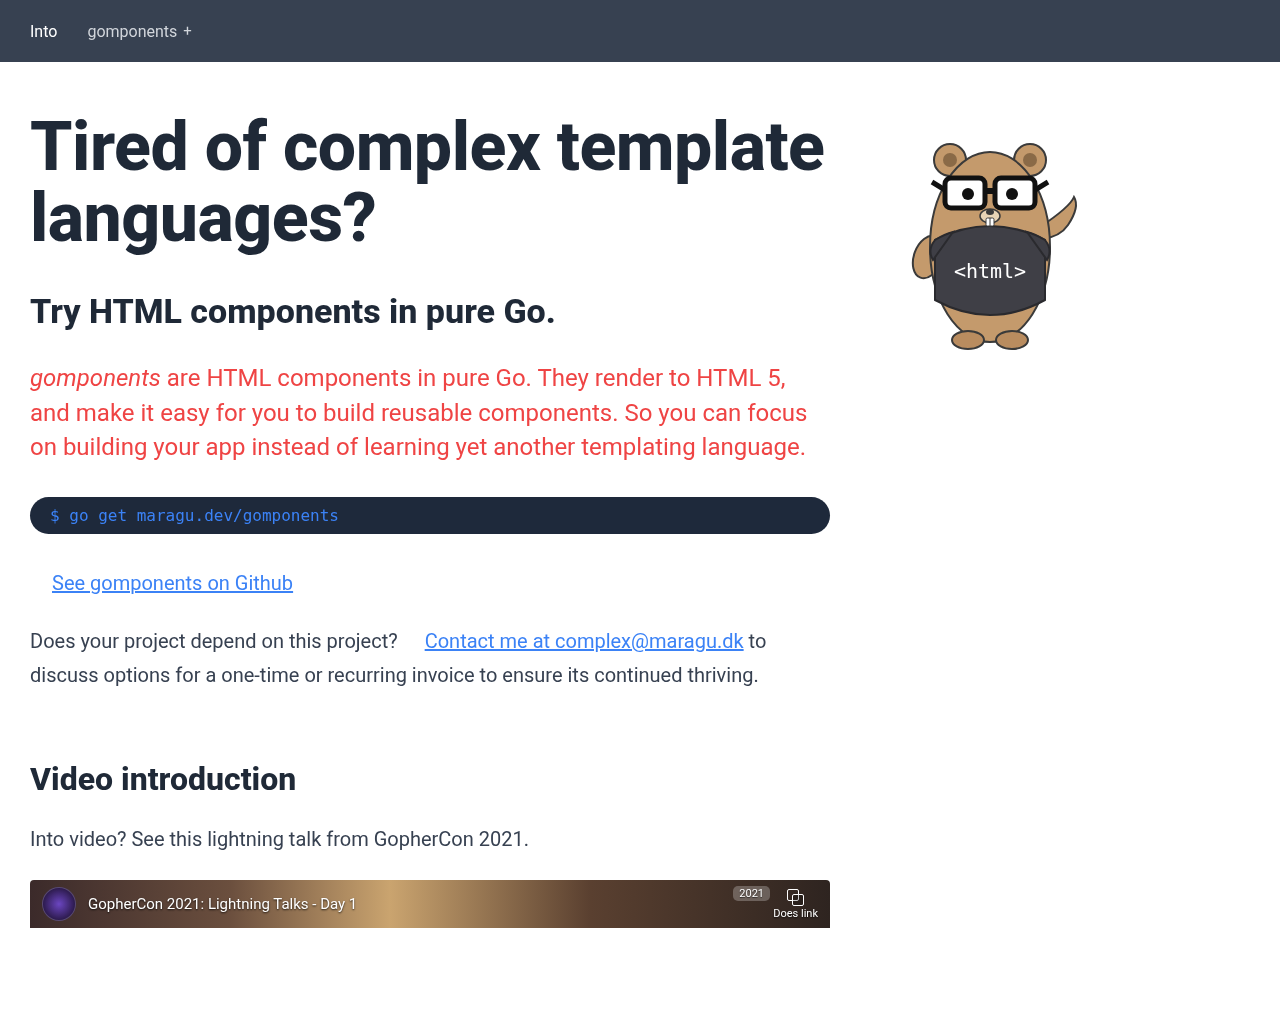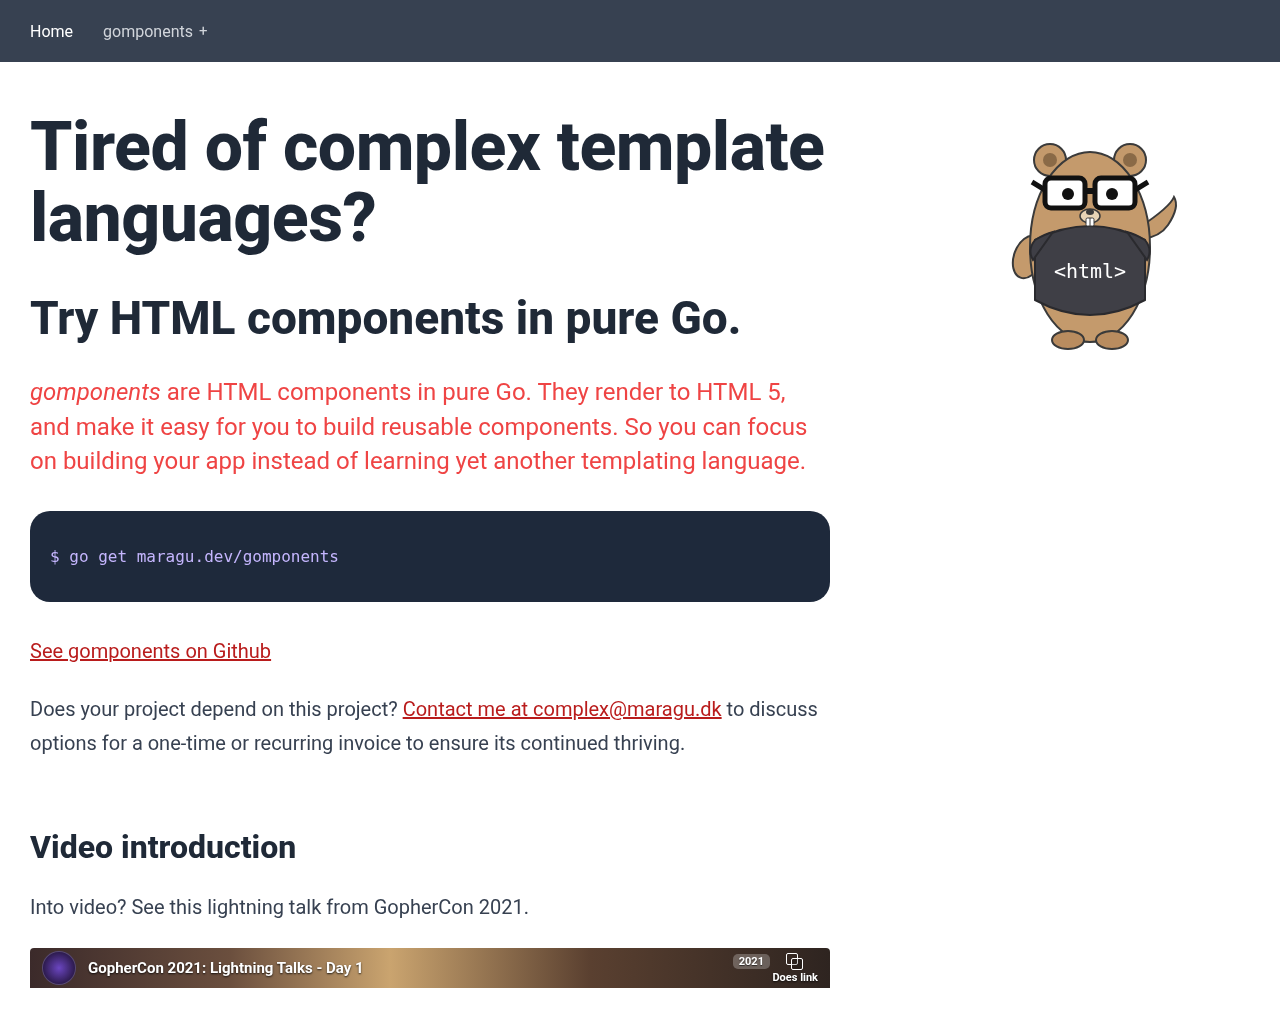--- a/index.html
+++ b/index.html
@@ -28,80 +28,80 @@
   }
   .nav-item.active { color: #ffffff; }
   .nav-plus { font-size: 15px; }
   .container {
     display: flex;
     padding: 50px 30px 30px 30px;
     gap: 60px;
     max-width: 1220px;
   }
   .main-col { flex: 0 0 800px; max-width: 800px; }
-  .side-col { flex: 1; display:flex; justify-content:flex-end; align-items:flex-start; padding-top:20px;}
+  .side-col { flex: 1; display:flex; justify-content:flex-start; align-items:flex-start; padding-top:20px;}
   h1 {
     font-size: 68px;
     font-weight: 800;
     color: #1f2937;
     line-height: 1.05;
     margin-bottom: 36px;
     letter-spacing: -0.5px;
   }
   h2 {
-    font-size: 46px;
+    font-size: 34px;
     font-weight: 800;
     color: #1f2937;
     margin-bottom: 30px;
   }
   h2.section {
     font-size: 32px;
     font-weight: 800;
     margin-top: 68px;
     margin-bottom: 24px;
   }
   p.lead {
     font-size: 24px;
     line-height: 1.45;
     color: #ef4444;
     margin-bottom: 32px;
   }
   p.lead em { font-style: italic; }
   .codeblock {
     background: #1e293b;
-    color: #c4b5fd;
-    padding: 36px 20px;
+    color: #3b82f6;
+    padding: 9px 20px;
     border-radius: 20px;
     font-family: ui-monospace, SFMono-Regular, Menlo, Consolas, monospace;
     font-size: 16px;
     margin-bottom: 32px;
   }
   p.body {
     font-size: 20px;
     line-height: 1.7;
     color: #374151;
     margin-bottom: 24px;
   }
   a.textlink {
-    color: #b91c1c;
+    color: #3b82f6;
     text-decoration: underline;
+    margin-left: 22px;
   }
   
   .video-embed {
     width: 100%;
-    height: 40px;
+    height: 48px;
     background: linear-gradient(90deg, #3b2a2a 0%, #6b4f3e 25%, #caa46f 45%, #5a4030 70%, #2e2420 100%);
     border-radius: 4px 4px 0 0;
     position: relative;
     overflow: hidden;
     display:flex;
     align-items:center;
     padding: 16px 12px;
     gap: 12px;
-    font-weight: bold;
   }
   .video-avatar {
     width: 34px; height: 34px; border-radius: 50%;
     background: radial-gradient(circle at 50% 50%, #6b46c1 0%, #2d1b4e 70%);
     border: 1px solid rgba(255,255,255,.2);
     flex-shrink:0;
   }
   .video-title {
     color: #ffffff;
     font-size: 15px;
@@ -128,21 +128,21 @@
     color:#fff; font-size:11px; padding:1px 6px; border-radius:5px;
     text-shadow: 0 1px 1px rgba(0,0,0,.6);
   }
   
   .mascot { width: 200px; height: 220px; }
 </style>
 </head>
 <body>
 
 <nav class="navbar">
-  <span class="nav-item active">Home</span>
+  <span class="nav-item active">Into</span>
   <span class="nav-item">
     <span>gomponents</span>
     <span class="nav-plus">+</span>
   </span>
 </nav>
 
 <div class="container">
   <div class="main-col">
     <h1>Tired of complex template languages?</h1>
     <h2>Try HTML components in pure Go.</h2>

